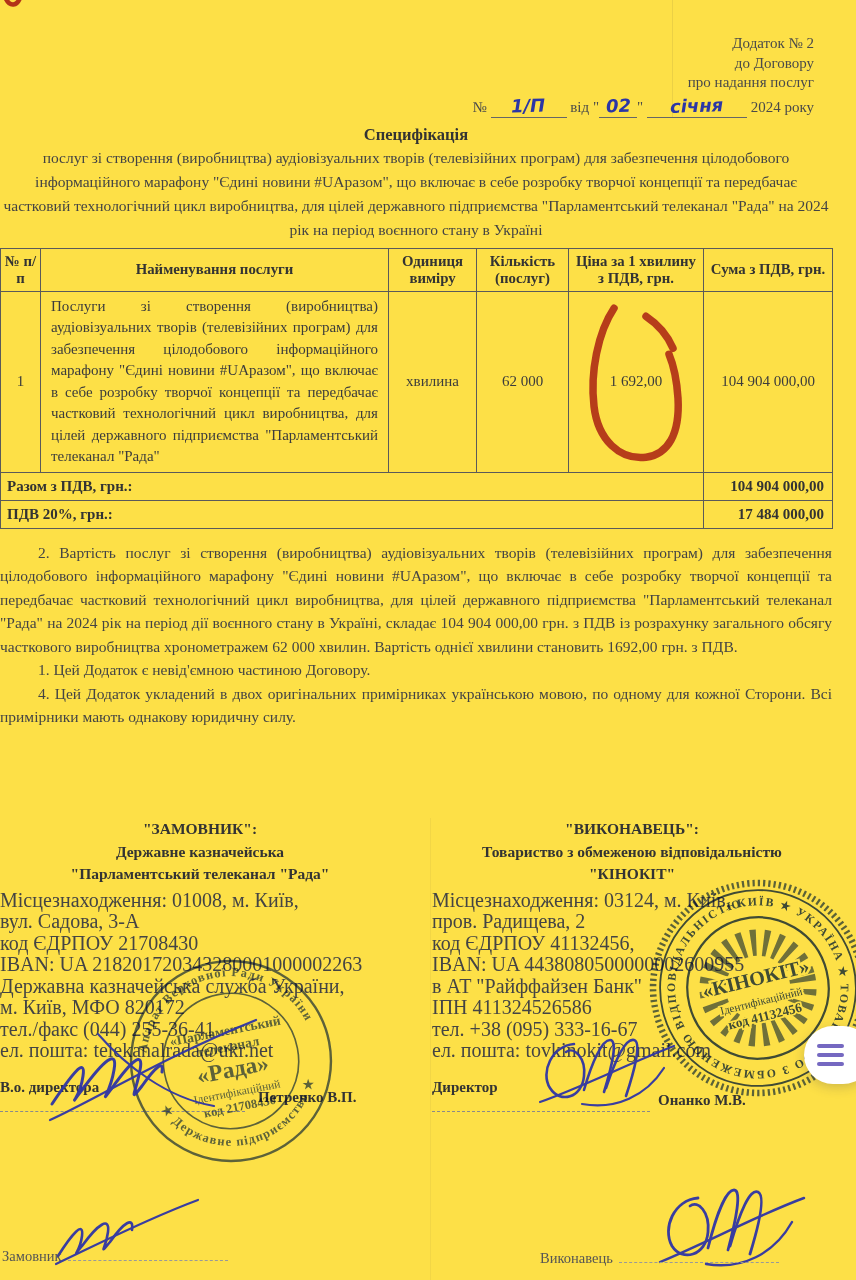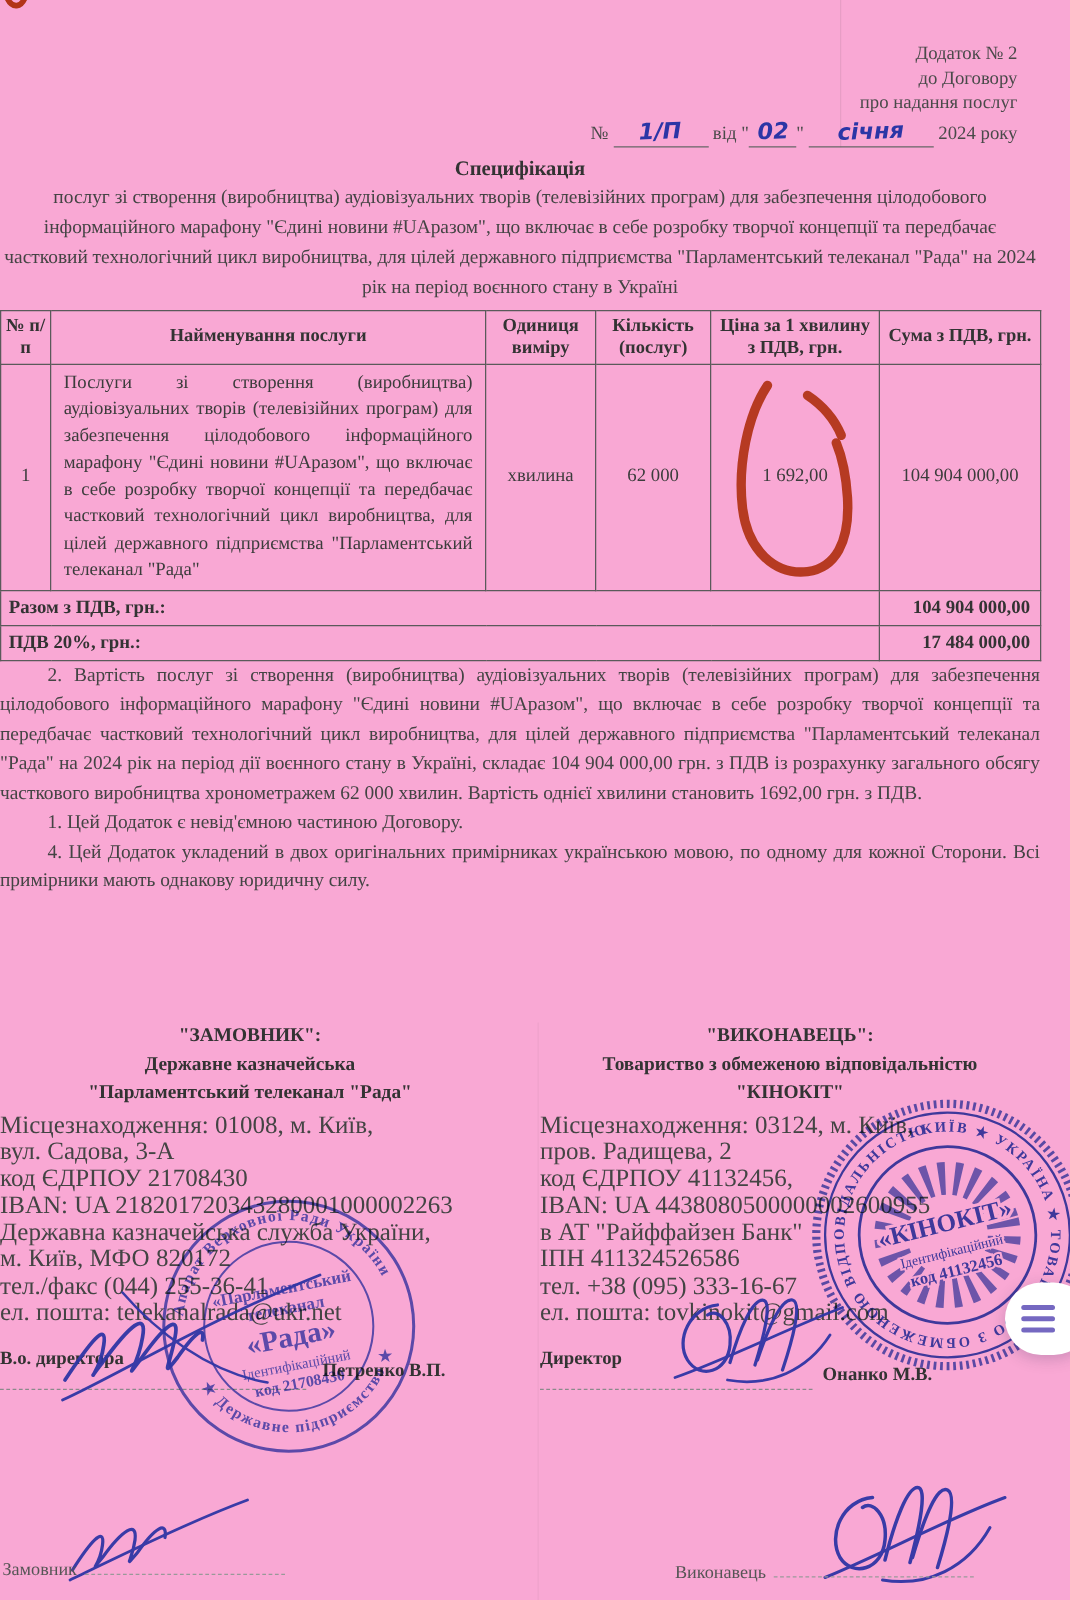--- a/index.html
+++ b/index.html
@@ -1,36 +1,36 @@
 <!DOCTYPE html>
 <html><head>
 <meta charset="utf-8">
 <style>
   html,body { margin:0; padding:0; background:#ffffff; }
   .page {
     position:relative; width:856px; height:1280px; margin:0 auto;
-    background:#f9a8d4; overflow:hidden;
+    background:#fde047; overflow:hidden;
     font-family:"Liberation Serif", serif; color:#3e3e3e;
   }
   .doc { position:absolute; left:0; top:0; width:832px; }
 
   
   .annex { margin-top:34px; text-align:right; padding-right:18px;
            font-size:15px; line-height:19.5px; color:#4a4a4a; }
   .no-line { margin-top:3px; font-size:15px; height:24px; }
   .hw { font-family:"DejaVu Sans", sans-serif; font-style:italic; font-weight:bold;
         color:#2b36a6; font-size:18px; display:inline-block; transform:rotate(-2deg); }
   .hw-slot { display:inline-block; border-bottom:1px solid #666; text-align:center; }
   .slot-no { width:76px; } .slot-day { width:38px; } .slot-month { width:100px; }
 
   .title { margin-top:5px; text-align:center; font-weight:bold; font-size:16.5px; color:#333; }
   .subtitle { margin-top:1px; text-align:center; font-size:15.5px; line-height:24px; color:#444; }
   .para { font-size:15.5px; line-height:23.5px; text-align:justify; text-indent:38px; margin:0; color:#444; }
   .para-first { margin-top:6px; }
-  .para-2 { }
+  .para-2 { margin-top:12px; }
 
   
   table.spec { margin-top:6px; border-collapse:collapse; width:832px; font-size:15px; color:#3c3c3c; table-layout:fixed; }
   table.spec th, table.spec td { border:1px solid #5a5a5a; }
   table.spec th { font-weight:bold; padding:4px 3px; text-align:center; vertical-align:middle;
                   font-size:14.8px; line-height:17px; color:#333; }
   td.c-num  { text-align:center; vertical-align:middle; }
   td.c-serv { text-align:justify; padding:4px 10px; line-height:21.5px; vertical-align:middle; }
   td.c-mid  { text-align:center; vertical-align:middle; }
   td.c-price{ text-align:center; vertical-align:middle; position:relative; }

